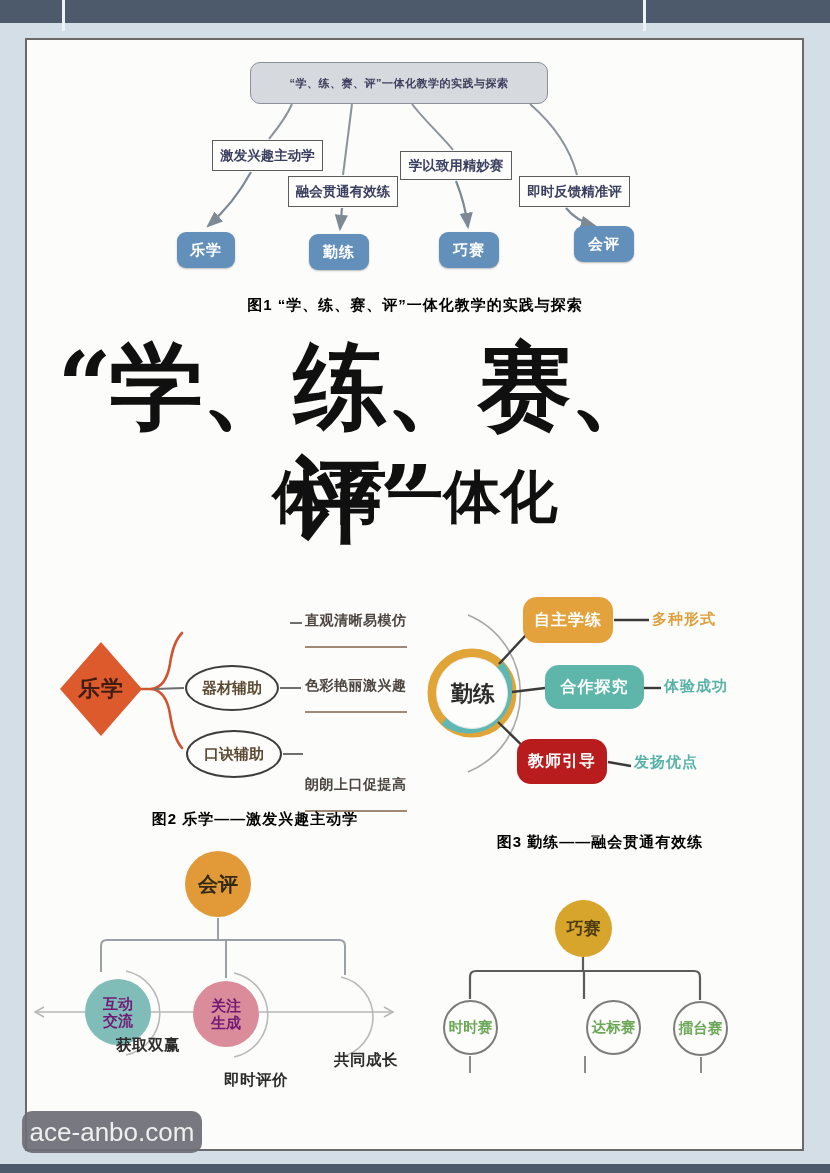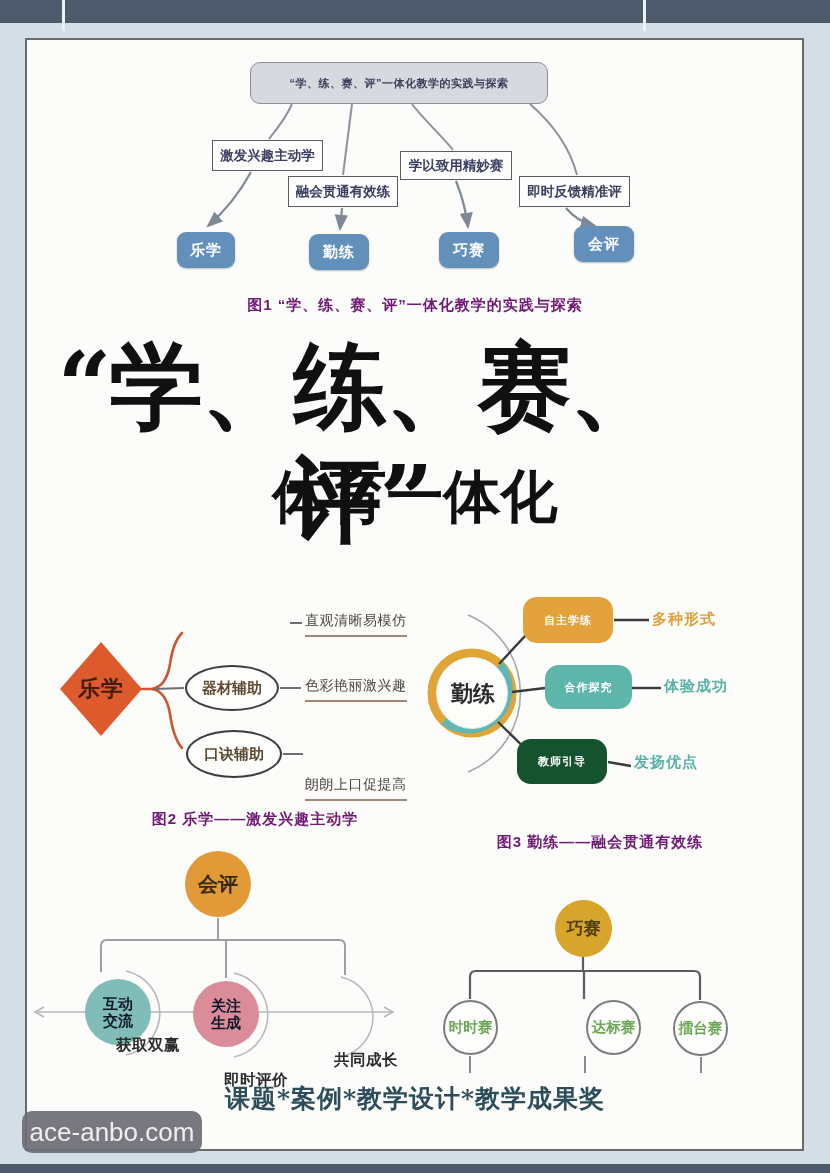--- a/index.html
+++ b/index.html
@@ -15,46 +15,46 @@
   svg.overlay{position:absolute;left:0;top:0;z-index:1;pointer-events:none;}
   .txt{z-index:2;}
   
   .f1-title{left:250px;top:62px;width:298px;height:42px;background:#d6d9de;border:1.5px solid #8a8f99;
             border-radius:10px;box-sizing:border-box;display:flex;align-items:center;justify-content:center;
             font-size:11px;font-weight:bold;color:#3d3f5c;letter-spacing:.5px;}
   .f1-label{background:#fdfdfc;border:1.5px solid #5c5c5c;box-sizing:border-box;display:flex;
             align-items:center;justify-content:center;font-size:13.5px;font-weight:bold;color:#3c4060;}
   .f1-node{background:#6290ba;border-radius:9px;display:flex;align-items:center;justify-content:center;
            font-size:15px;font-weight:bold;color:#fff;letter-spacing:1px;box-shadow:0 1px 2px rgba(0,0,0,.25);}
-  .caption{font-size:15px;font-weight:bold;color:#701a75;letter-spacing:1px;}
+  .caption{font-size:15px;font-weight:bold;color:#000000;letter-spacing:1px;}
   .center-text{left:0;width:830px;text-align:center;}
   
   .big1{left:7px;top:330px;width:705px;text-align:center;font-family:"DejaVu Serif",serif;
         font-weight:bold;font-size:94px;line-height:1.2;color:#101010;letter-spacing:-2px;}
   .big2{left:0;top:462px;width:830px;text-align:center;font-family:"DejaVu Serif",serif;
         font-weight:bold;font-size:57px;line-height:1.2;color:#101010;}
   
   .diamond{left:60px;top:642px;width:82px;height:94px;background:#dd5a2c;
            clip-path:polygon(50% 0,100% 50%,50% 100%,0 50%);
            display:flex;align-items:center;justify-content:center;
            font-size:22px;font-weight:bold;color:#3f1d10;letter-spacing:1px;}
   .ellipse{background:#fdfdfb;border:2.5px solid #3d3d3d;border-radius:50%;box-sizing:border-box;
            display:flex;align-items:center;justify-content:center;font-size:15px;font-weight:bold;color:#5d4a33;}
-  .f2-note{font-size:14px;font-weight:normal;color:#4c4540;border-bottom:2px solid #a08a76;
-           padding-bottom:5px;letter-spacing:.5px;}
+  .f2-note{font-size:14px;font-weight:bold;color:#4c4540;border-bottom:2px solid #a08a76;
+           padding-bottom:16px;letter-spacing:.5px;}
   
   .f3-box{border-radius:14px;display:flex;align-items:center;justify-content:center;
-          font-size:11px;font-weight:bold;color:#fff;letter-spacing:1px;box-sizing:border-box;}
+          font-size:16px;font-weight:bold;color:#fff;letter-spacing:1px;box-sizing:border-box;}
   .f3-note{font-size:15px;font-weight:bold;letter-spacing:1px;}
   .f3-center{left:437px;top:679px;width:72px;text-align:center;font-size:22px;font-weight:bold;color:#2b2b2b;}
   
   .circle{border-radius:50%;display:flex;align-items:center;justify-content:center;box-sizing:border-box;}
   .f4-top{left:185px;top:851px;width:66px;height:66px;background:#e19a37;
           font-size:20px;font-weight:bold;color:#33290f;}
-  .f4-c{font-size:15px;font-weight:bold;color:#0f172a;text-align:center;white-space:pre-line;line-height:1.15;}
+  .f4-c{font-size:15px;font-weight:bold;color:#701a75;text-align:center;white-space:pre-line;line-height:1.15;}
   .f4-lab{font-size:15.5px;font-weight:bold;color:#2c2c2c;letter-spacing:.5px;}
   .f5-top{left:555px;top:900px;width:57px;height:57px;background:#d7a52b;
           font-size:17px;font-weight:bold;color:#4d3c0e;}
   .f5-c{background:#fdfdfb;border:2px solid #7c7c7c;font-size:14.5px;font-weight:bold;color:#6aa857;}
   
   .footer{left:0;top:1082px;width:830px;text-align:center;font-family:"DejaVu Serif",serif;
           font-size:25px;font-weight:bold;color:#2e4d5a;letter-spacing:1px;}
   .watermark{left:22px;top:1111px;width:180px;height:42px;background:rgba(110,110,118,.93);
              border-radius:10px;display:flex;align-items:center;justify-content:center;
              font-size:26px;color:#efefef;}
@@ -161,37 +161,36 @@
   <div class="abs txt diamond">乐学</div>
   <div class="abs txt ellipse" style="left:185px;top:665px;width:94px;height:46px;">器材辅助</div>
   <div class="abs txt ellipse" style="left:186px;top:730px;width:96px;height:48px;">口诀辅助</div>
   <div class="abs txt f2-note" style="left:305px;top:612px;">直观清晰易模仿</div>
   <div class="abs txt f2-note" style="left:305px;top:677px;">色彩艳丽激兴趣</div>
   <div class="abs txt f2-note" style="left:305px;top:743px;margin-top:33px;">朗朗上口促提高</div>
   <div class="abs txt caption" style="left:95px;top:810px;width:320px;text-align:center;">图2 乐学——激发兴趣主动学</div>
 
   <div class="abs txt f3-center">勤练</div>
   <div class="abs txt f3-box" style="left:523px;top:597px;width:90px;height:46px;background:#e3a23b;">自主学练</div>
-  <div class="abs txt f3-box" style="left:545px;top:665px;width:87px;height:44px;background:#5eb6ab;">合作探究</div>
-  <div class="abs txt f3-box" style="left:517px;top:739px;width:90px;height:45px;background:#14532d;">教师引导</div>
+  <div class="abs txt f3-box" style="left:545px;top:665px;width:99px;height:44px;background:#5eb6ab;">合作探究</div>
+  <div class="abs txt f3-box" style="left:517px;top:739px;width:90px;height:45px;background:#b91c1c;">教师引导</div>
   <div class="abs txt f3-note" style="left:652px;top:610px;color:#de9f3c;">多种形式</div>
   <div class="abs txt f3-note" style="left:664px;top:677px;color:#58b2a8;">体验成功</div>
   <div class="abs txt f3-note" style="left:634px;top:753px;color:#58b2a8;">发扬优点</div>
   <div class="abs txt caption" style="left:440px;top:833px;width:320px;text-align:center;">图3 勤练——融会贯通有效练</div>
 
   <div class="abs txt circle f4-top">会评</div>
   <div class="abs txt circle f4-c" style="left:85px;top:979px;width:66px;height:66px;background:#80bdb8;">互动
 交流</div>
   <div class="abs txt circle f4-c" style="left:193px;top:981px;width:66px;height:66px;background:#da8c9a;">关注
 生成</div>
   <div class="abs txt f4-lab" style="left:116px;top:1035px;">获取双赢</div>
   <div class="abs txt f4-lab" style="left:224px;top:1070px;">即时评价</div>
   <div class="abs txt f4-lab" style="left:334px;top:1050px;">共同成长</div>
 
   <div class="abs txt circle f5-top">巧赛</div>
   <div class="abs txt circle f5-c" style="left:443px;top:1000px;width:55px;height:55px;">时时赛</div>
   <div class="abs txt circle f5-c" style="left:558px;top:1000px;width:55px;height:55px;margin-left:28px;">达标赛</div>
   <div class="abs txt circle f5-c" style="left:673px;top:1001px;width:55px;height:55px;">擂台赛</div>
 
-  <div class="abs txt footer">课题*案例*教学设计*教学成果奖</div>
   <div class="abs txt watermark">ace-anbo.com</div>
 
 </div>
 
 </body></html>

